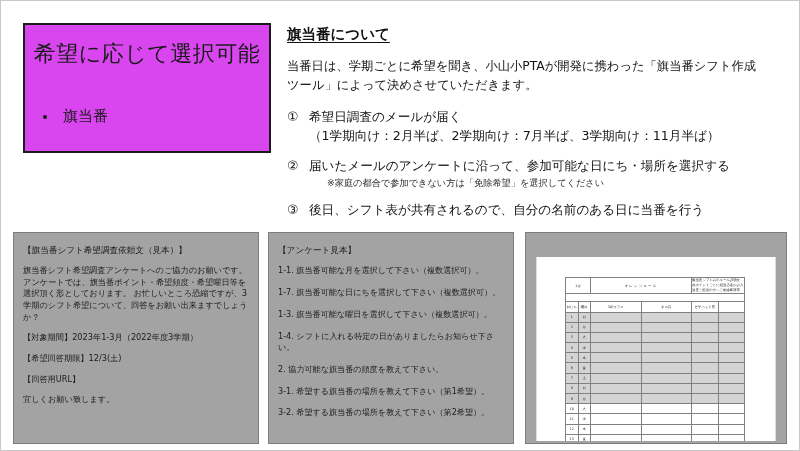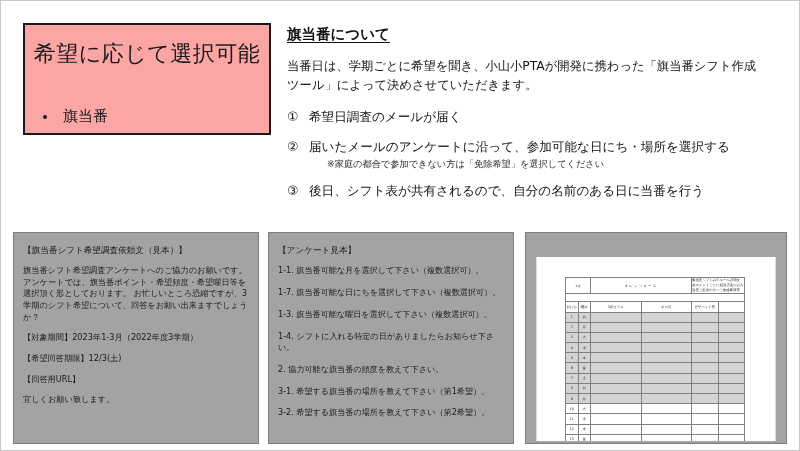--- a/index.html
+++ b/index.html
@@ -19,23 +19,23 @@
     box-sizing: border-box;
     overflow: hidden;
   }
 
   
   #title-card {
     position: absolute;
     left: 22px;
     top: 22px;
     width: 248px;
-    height: 112px;
+    height: 130px;
     border: 2.5px solid #1a1a1a;
-    background: #fca5a5;
+    background: #d946ef;
     box-sizing: border-box;
   }
   #title-card-heading {
     position: absolute;
     left: 0;
     right: 0;
     top: 14px;
     text-align: center;
     font-size: 22px;
     font-weight: 500;
@@ -261,20 +261,21 @@
   </div>
 
   <div id="explain">
     <div id="explain-heading">旗当番について</div>
     <div id="explain-intro">当番日は、学期ごとに希望を聞き、小山小PTAが開発に携わった「旗当番シフト作成ツール」によって決めさせていただきます。</div>
 
     <div class="step">
       <div class="step-num">①</div>
       <div class="step-body">
         <div class="step-main">希望日調査のメールが届く</div>
+        <div class="step-sub">（1学期向け：2月半ば、2学期向け：7月半ば、3学期向け：11月半ば）</div>
       </div>
     </div>
 
     <div class="step">
       <div class="step-num">②</div>
       <div class="step-body">
         <div class="step-main">届いたメールのアンケートに沿って、参加可能な日にち・場所を選択する</div>
         <div class="step-note">※家庭の都合で参加できない方は「免除希望」を選択してください</div>
       </div>
     </div>

